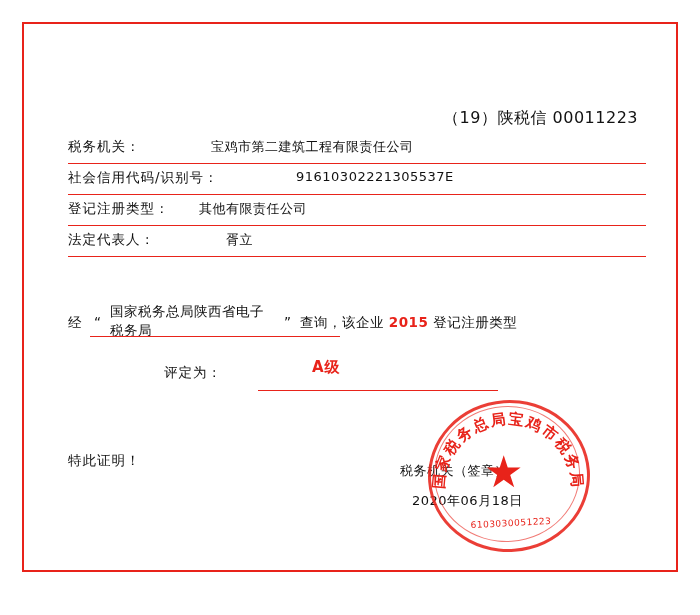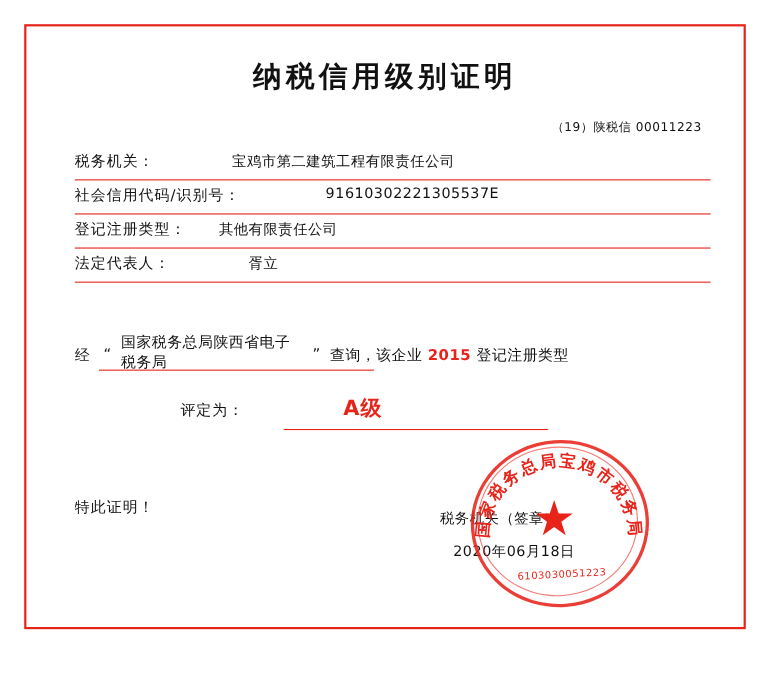--- a/index.html
+++ b/index.html
@@ -35,21 +35,21 @@
     font-size: 26px;
     font-weight: bold;
     letter-spacing: 4px;
     color: #111111;
   }
 
   .doc-no {
     position: absolute;
     right: 38px;
     top: 84px;
-    font-size: 11px;
+    font-size: 16px;
     color: #111111;
     letter-spacing: 0.5px;
   }
 
   .fields {
     position: absolute;
     left: 20px;
     top: 110px;
     width: 616px;
   }
@@ -150,21 +150,21 @@
     position: absolute;
     left: 96px;
     top: 2px;
     letter-spacing: 1px;
   }
   .grade-row .gvalue {
     position: absolute;
     left: 244px;
     top: -4px;
     color: #e8231a;
-    font-size: 19px;
+    font-size: 15px;
     font-weight: bold;
     letter-spacing: 1px;
   }
   .grade-row .gline {
     position: absolute;
     left: 190px;
     width: 240px;
     top: 28px;
     border-bottom: 1px solid #e8231a;
   }
@@ -262,21 +262,20 @@
     font-size: 9px;
     letter-spacing: 0.5px;
     transform: rotate(-3deg);
   }
 </style>
 </head>
 <body>
 
 <div class="certificate">
 
-  <div class="title">纳税信用级别证明</div>
 
   <div class="doc-no">（19）陕税信  00011223</div>
 
   <div class="fields">
 
     <div class="row">
       <span class="label">税务机关：</span>
       <span class="value v-name">宝鸡市第二建筑工程有限责任公司</span>
       <span class="underline"></span>
     </div>

